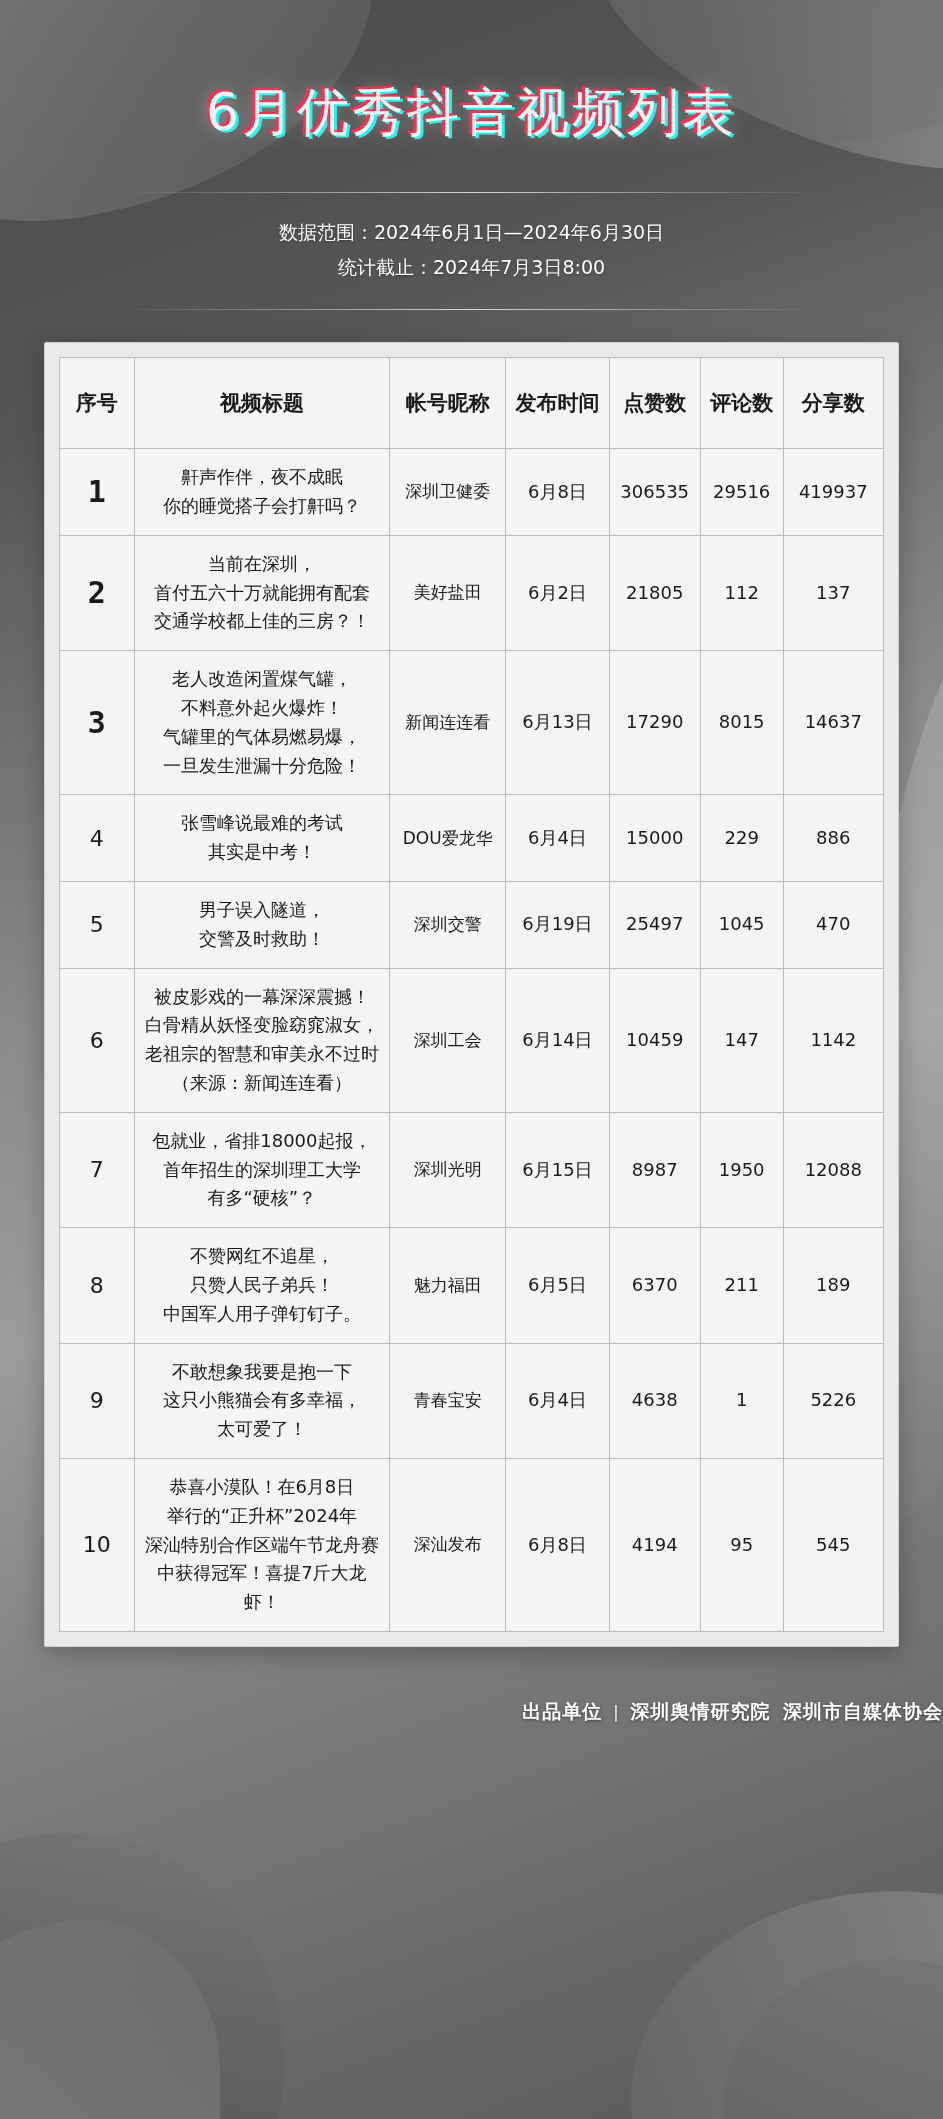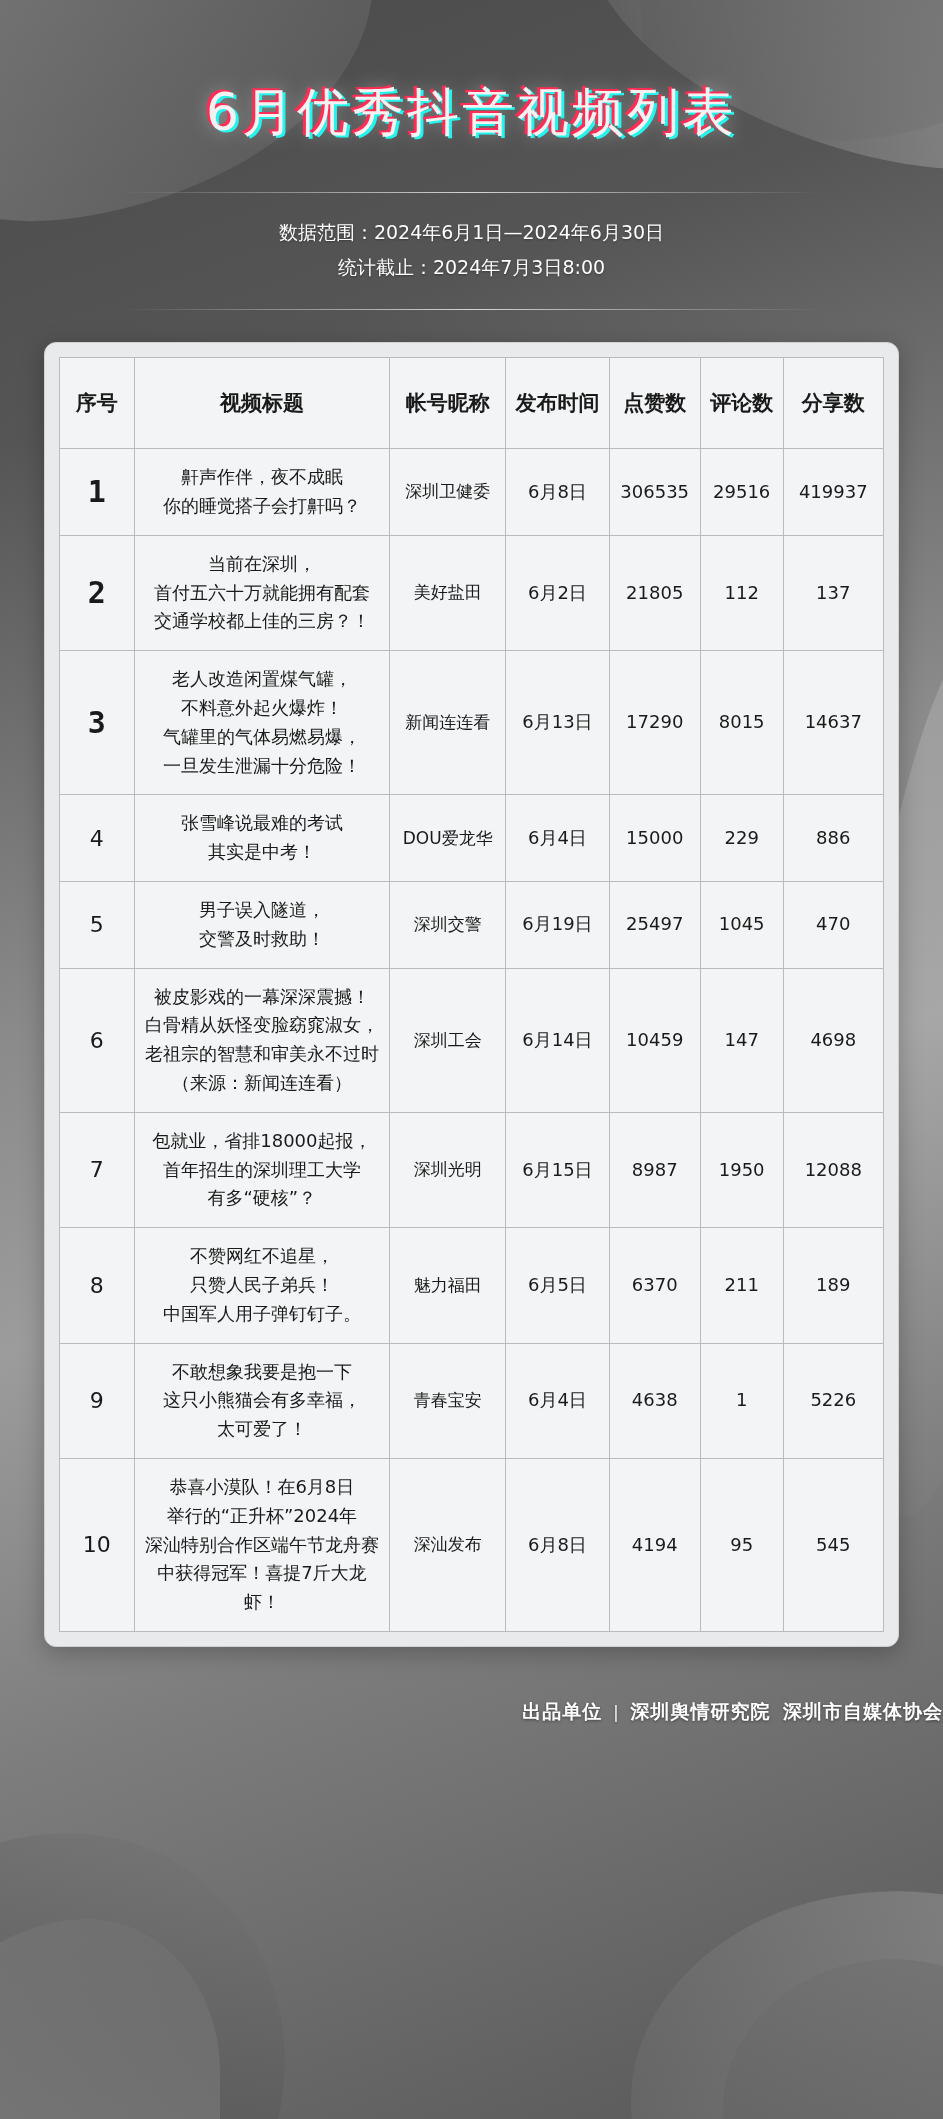--- a/index.html
+++ b/index.html
@@ -155,21 +155,21 @@
   }
 
   
   .table-wrap {
     position: relative;
     z-index: 3;
     margin: 32px auto 0;
     width: 855px;
     background: #e9eaec;
     border: 1px solid #cfd1d4;
-    border-radius: 12px;
+    border-radius: 2px;
     box-shadow: 0 6px 24px rgba(0,0,0,0.25);
     padding: 14px;
     box-sizing: border-box;
   }
   table {
     width: 100%;
     border-collapse: collapse;
     background: #f3f4f5;
     table-layout: fixed;
   }
@@ -324,21 +324,21 @@
             <td class="num">1045</td>
             <td class="num">470</td>
           </tr>
           <tr>
             <td class="rank">6</td>
             <td class="title">被皮影戏的一幕深深震撼！<br>白骨精从妖怪变脸窈窕淑女，<br>老祖宗的智慧和审美永不过时<br>（来源：新闻连连看）</td>
             <td class="acct">深圳工会</td>
             <td class="date">6月14日</td>
             <td class="num">10459</td>
             <td class="num">147</td>
-            <td class="num">4698</td>
+            <td class="num">1142</td>
           </tr>
           <tr>
             <td class="rank">7</td>
             <td class="title">包就业，省排18000起报，<br>首年招生的深圳理工大学<br>有多“硬核”？</td>
             <td class="acct">深圳光明</td>
             <td class="date">6月15日</td>
             <td class="num">8987</td>
             <td class="num">1950</td>
             <td class="num">12088</td>
           </tr>

